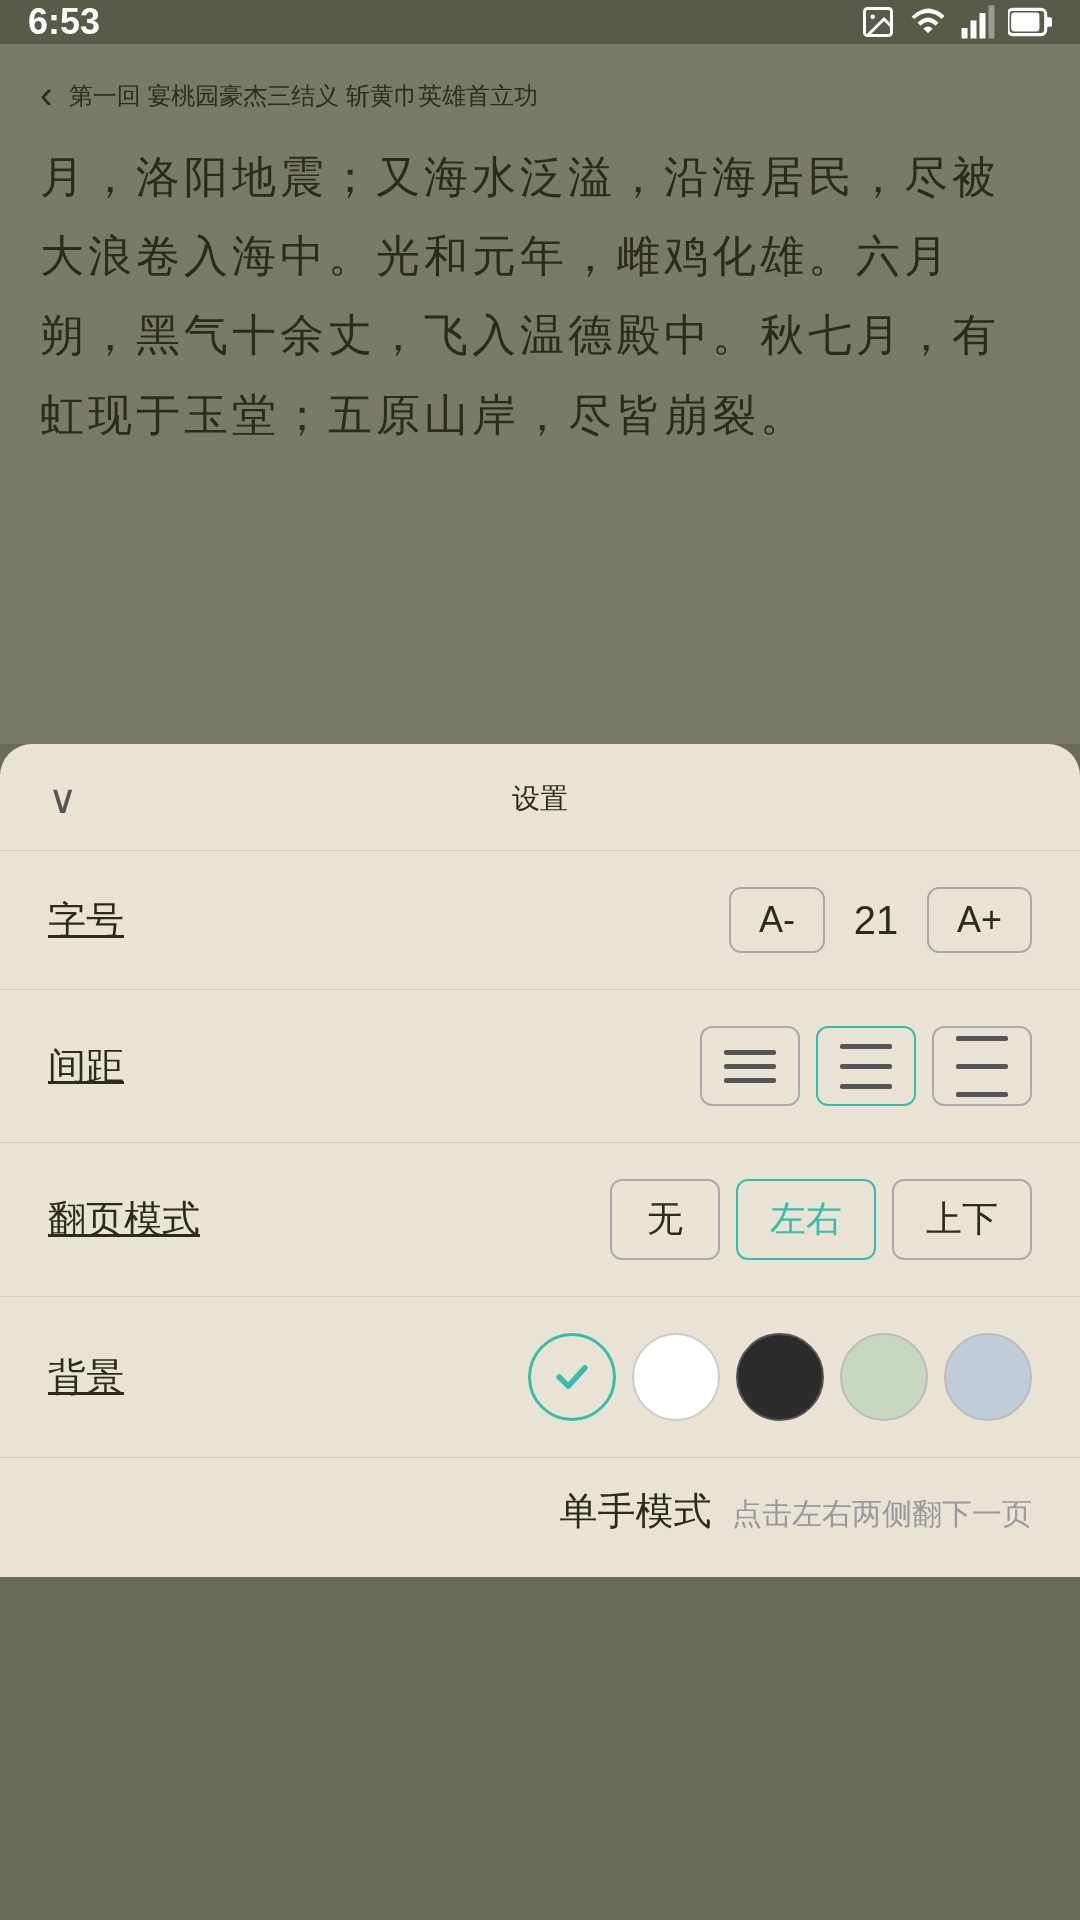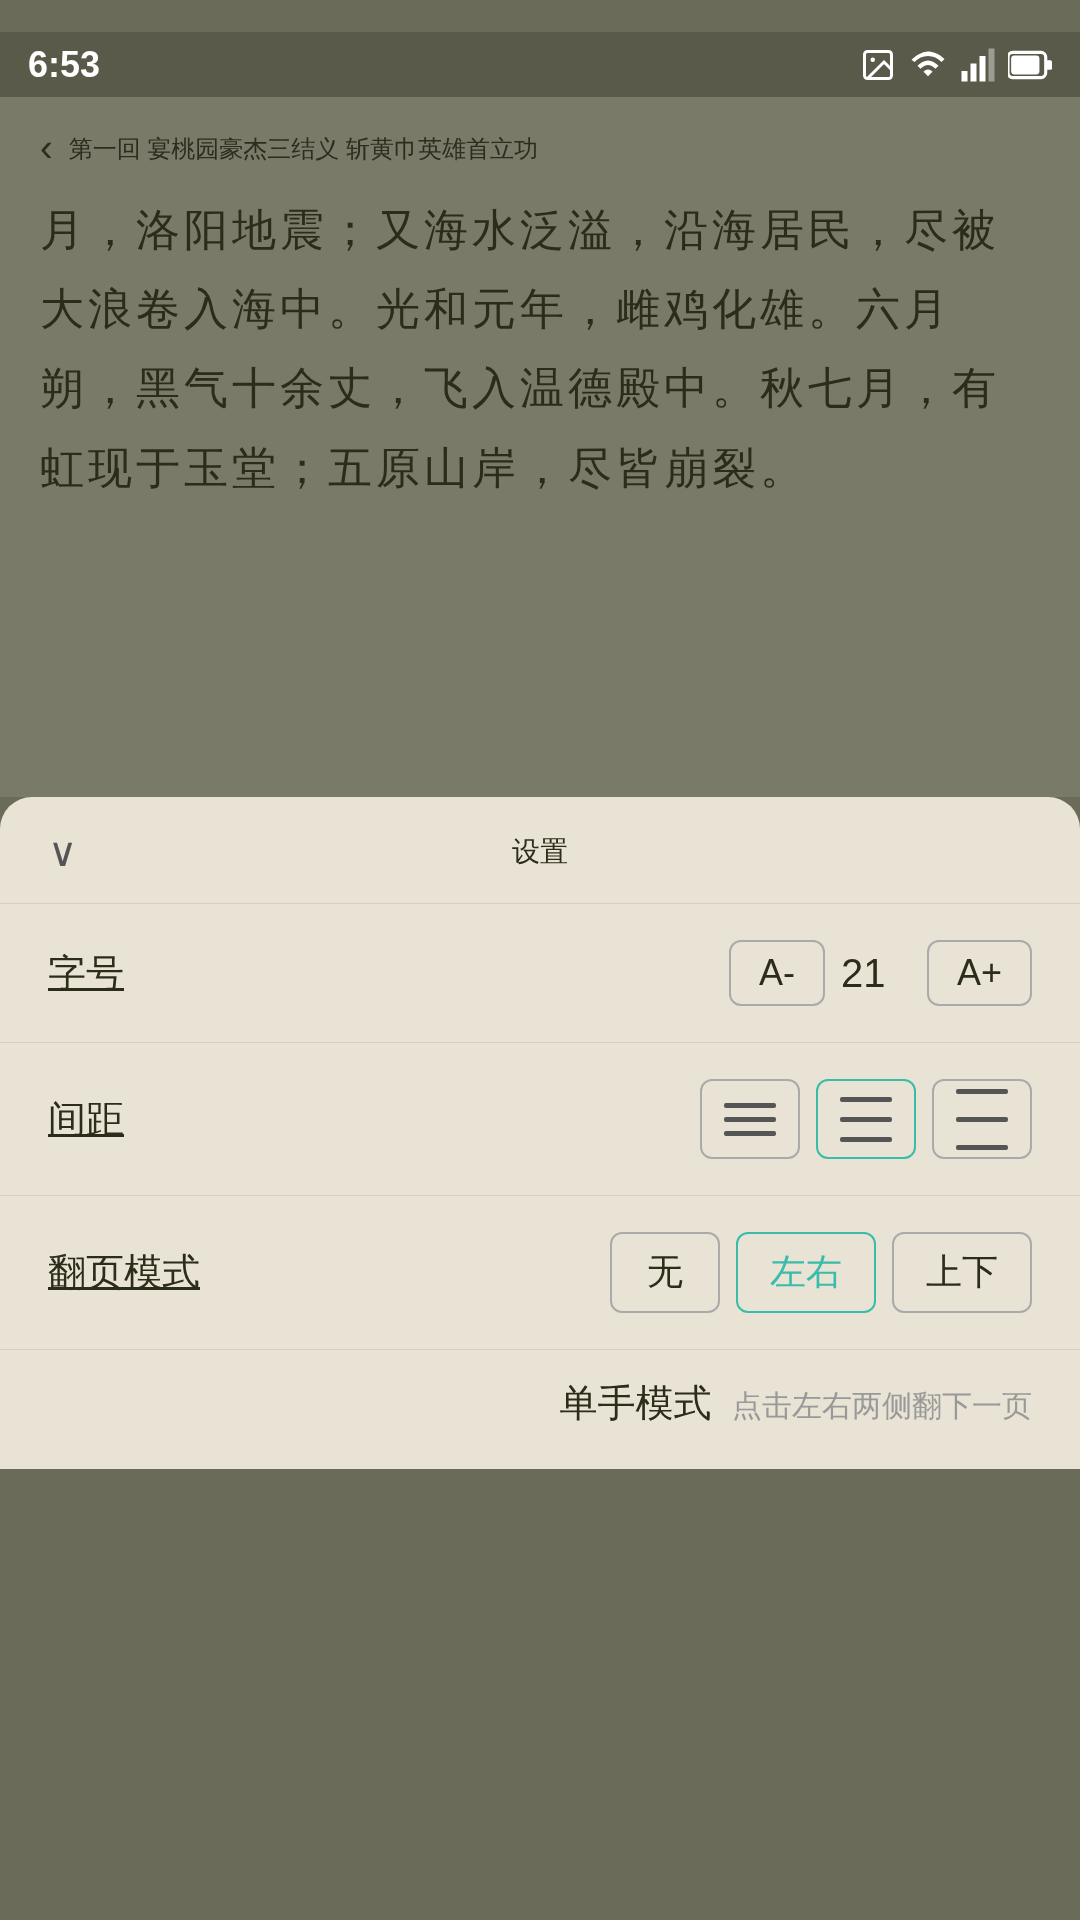--- a/index.html
+++ b/index.html
@@ -13,22 +13,21 @@
       overflow-x: hidden;
     }
 
     
     .status-bar {
       display: flex;
       justify-content: space-between;
       align-items: center;
       padding: 10px 28px 10px 28px;
       background: #5a5a4a;
-      height: 65px;
-      margin-top: 32px;
+      height: 44px;
     }
     .status-time {
       color: #fff;
       font-size: 36px;
       font-weight: 600;
     }
     .status-icons {
       display: flex;
       align-items: center;
       gap: 12px;
@@ -127,21 +126,21 @@
       font-size: 36px;
       color: #2c2c1a;
       cursor: pointer;
       min-width: 90px;
       text-align: center;
     }
     .font-size-value {
       font-size: 40px;
       color: #2c2c1a;
       min-width: 70px;
-      text-align: left;
+      text-align: center;
     }
 
     
     .spacing-btn {
       border: 2px solid #aaa;
       background: #e8e3d5;
       border-radius: 12px;
       padding: 12px 20px;
       cursor: pointer;
       display: flex;
@@ -324,20 +323,39 @@
 
   <div class="settings-row">
     <span class="settings-label">翻页模式</span>
     <div class="settings-controls">
       <button class="page-btn">无</button>
       <button class="page-btn active" style="border-color:#3abcaa;color:#3abcaa;">左右</button>
       <button class="page-btn">上下</button>
     </div>
   </div>
 
+  <div class="settings-row">
+    <span class="settings-label">背景</span>
+    <div class="settings-controls">
+
+      <div class="bg-circle selected" style="background:#e8e3d5; border:3px solid #3abcaa;">
+        <svg width="44" height="44" viewBox="0 0 24 24">
+          <path d="M5 12l5 5L19 7" stroke="#3abcaa" stroke-width="3" fill="none" stroke-linecap="round" stroke-linejoin="round"></path>
+        </svg>
+      </div>
+
+      <div class="bg-circle" style="background:#ffffff; border:2px solid #ccc;"></div>
+
+      <div class="bg-circle" style="background:#2c2c2c; border:2px solid #555;"></div>
+
+      <div class="bg-circle" style="background:#c8d8c0; border:2px solid #bbb;"></div>
+
+      <div class="bg-circle" style="background:#c0ccd8; border:2px solid #bbb;"></div>
+    </div>
+  </div>
 
 
   <div class="settings-last-row">
     <div>
       <span class="settings-last-label">单手模式</span>
       <span class="settings-last-hint" style="margin-left:16px;">点击左右两侧翻下一页</span>
     </div>
   </div>
 
 </div>

